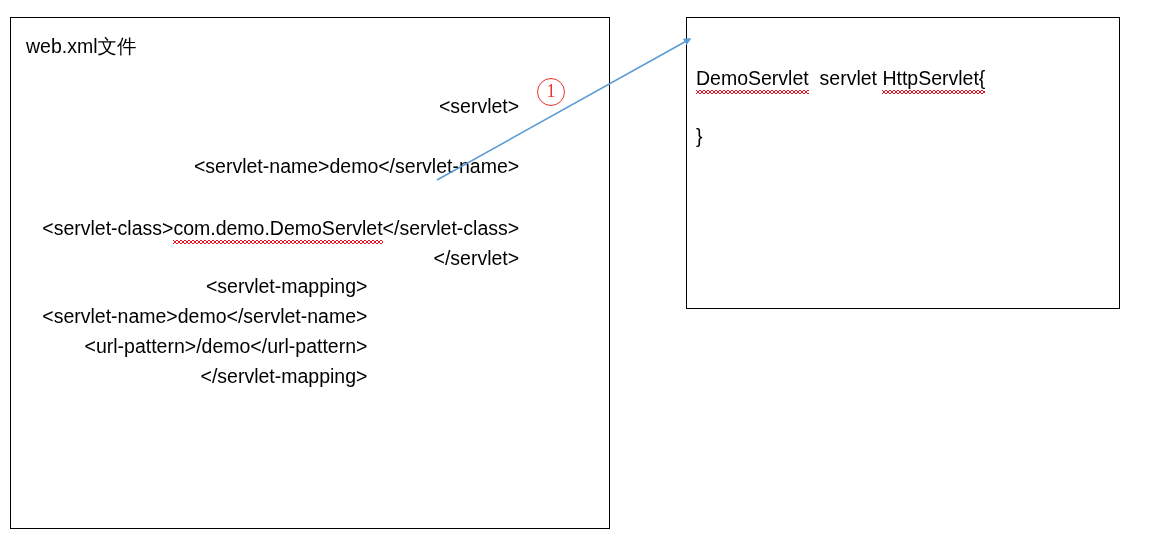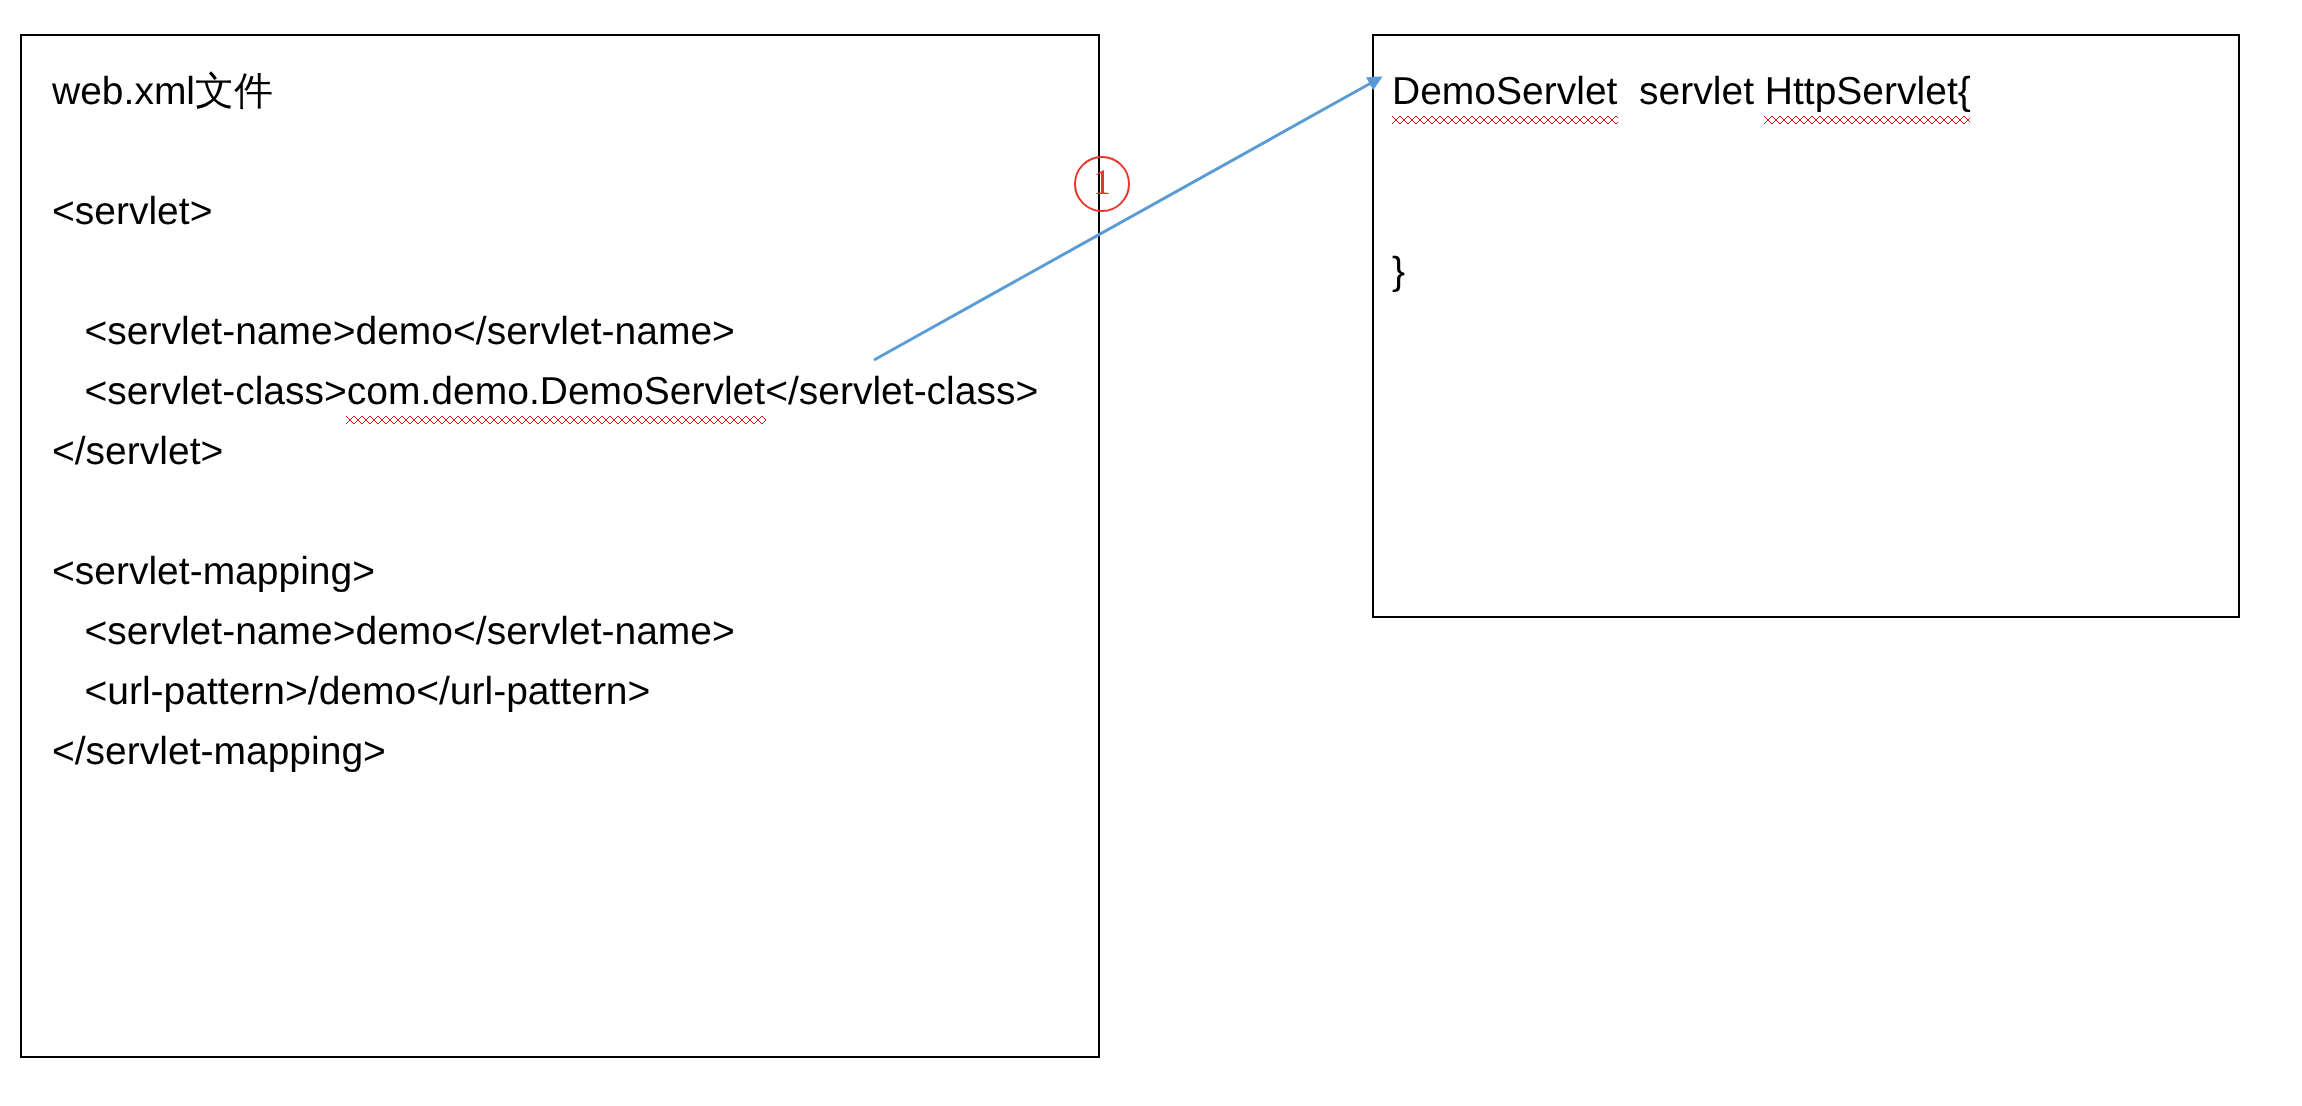--- a/index.html
+++ b/index.html
@@ -25,22 +25,23 @@
   .box {
     position: absolute;
     box-sizing: border-box;
     background: #ffffff;
     border: 1px solid #000000;
   }
 
   #left-box {
     left: 10px;
     top: 17px;
-    width: 540px;
+    width: 600px;
     height: 512px;
+    text-align: right;
   }
 
   #right-box {
     left: 686px;
     top: 17px;
     width: 434px;
     height: 292px;
   }
 
   
@@ -77,20 +78,21 @@
   #right-code-2 {
     left: 9px;
     top: 103px;
   }
 
   
   .squiggle {
     position: relative;
     display: inline-block;
     text-decoration: none;
+    margin-top: 32px;
   }
   .squiggle::after {
     content: "";
     position: absolute;
     left: 0;
     right: 0;
     bottom: -1px;
     height: 4px;
     background-image:
       linear-gradient(45deg, transparent 45%, #e81123 45%, #e81123 55%, transparent 55%),

